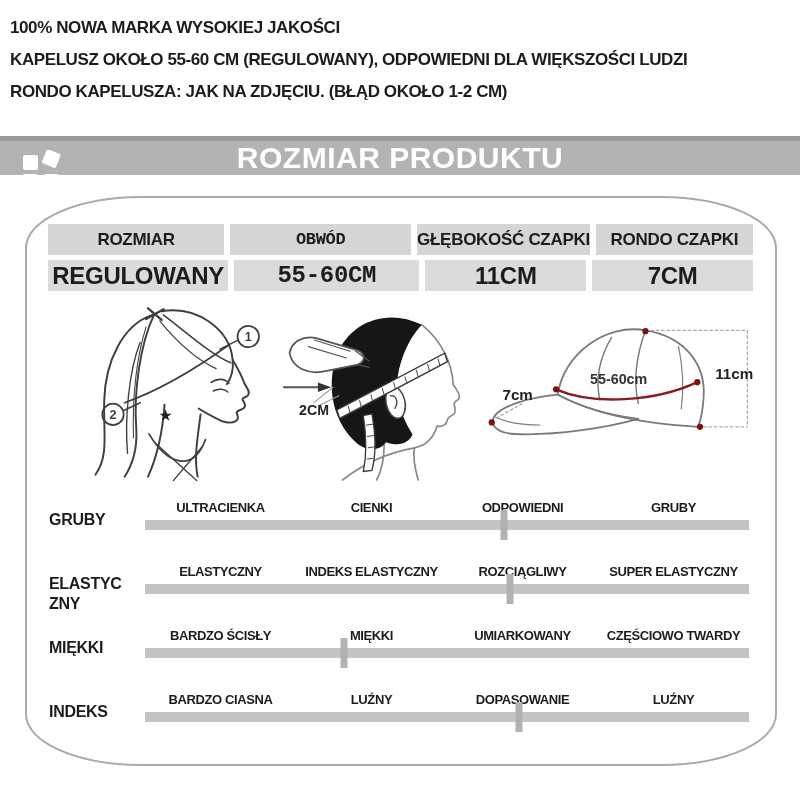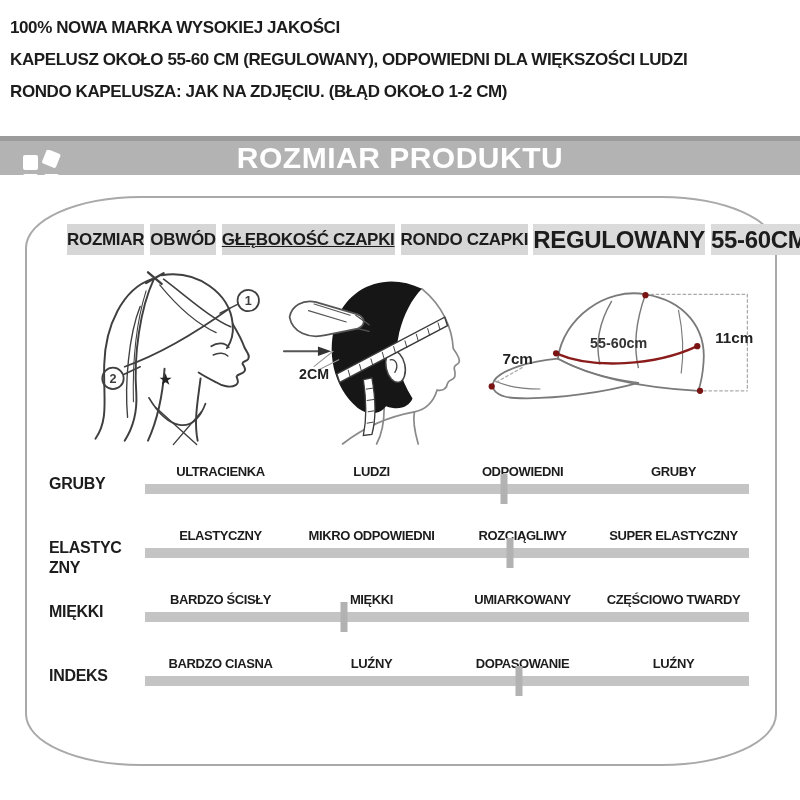--- a/index.html
+++ b/index.html
@@ -31,28 +31,28 @@
   }
 
   
   .panel {
     position:absolute; top:196px; left:25px; width:752px; height:570px;
     border:2px solid #a9a9a9; border-radius:115px / 52px;
     background:#ffffff;
   }
 
   
-  .size-table { margin:26px 22px 0 40px; display:flex; gap:5px; }
+  .size-table { margin:26px 22px 0 21px; display:flex; flex-direction:column; gap:5px; }
   .trow { display:flex; gap:6px; }
   .tcell {
     height:31px; display:flex; align-items:center; justify-content:center;
     background:#d6d6d6; font-size:17px; letter-spacing:-0.3px; white-space:nowrap;
   }
   .trow.values .tcell { background:#dbdbdb; font-size:24px; }
-  .c1 { flex:185 1 0; } .c2 { flex:190 1 0; } .c3 { flex:165 1 0;text-decoration:underline; } .c4 { flex:165 1 0; }
+  .c1 { flex:185 1 0; } .c2 { flex:190 1 0;font-family:Liberation Mono, monospace; } .c3 { flex:165 1 0; } .c4 { flex:165 1 0; }
 
   
   .illos { margin:8px 8px 0 12px; height:186px; display:flex; align-items:stretch; }
   .illo { height:186px; }
   .illo svg { width:100%; height:100%; display:block; }
   .illo1 { width:245px; } .illo2 { width:200px; } .illo3 { width:288px; }
   svg text { font-family:"Liberation Sans", sans-serif; font-weight:bold; }
 
   
   .sliders { margin:10px 26px 0 22px; }
@@ -237,36 +237,36 @@
     </div>
   </div>
 
   <div class="sliders">
 
     <div class="srow">
       <div class="srow-label">GRUBY</div>
       <div class="strack">
         <div class="slabels">
           <span>ULTRACIENKA</span>
-          <span>LUDZI</span>
+          <span>CIENKI</span>
           <span>ODPOWIEDNI</span>
           <span>GRUBY</span>
         </div>
         <div class="sbar">
           <div class="sthumb" style="left: 59.5%;"></div>
         </div>
       </div>
     </div>
 
     <div class="srow">
       <div class="srow-label">ELASTYCZNY</div>
       <div class="strack">
         <div class="slabels">
           <span>ELASTYCZNY</span>
-          <span>MIKRO ODPOWIEDNI</span>
+          <span>INDEKS ELASTYCZNY</span>
           <span>ROZCIĄGLIWY</span>
           <span>SUPER ELASTYCZNY</span>
         </div>
         <div class="sbar">
           <div class="sthumb" style="left: 60.5%;"></div>
         </div>
       </div>
     </div>
 
     <div class="srow">

